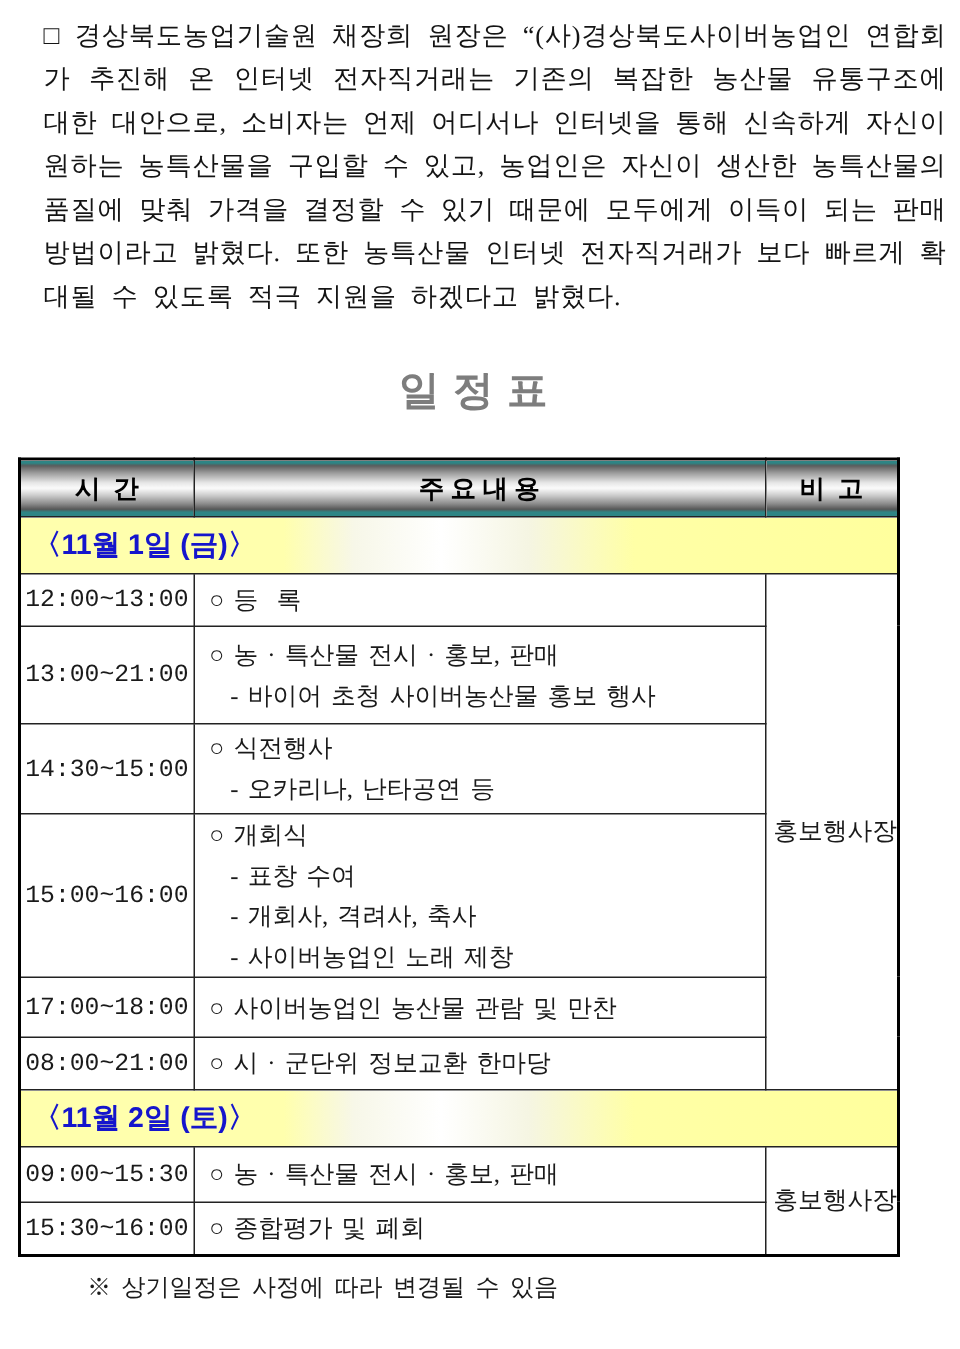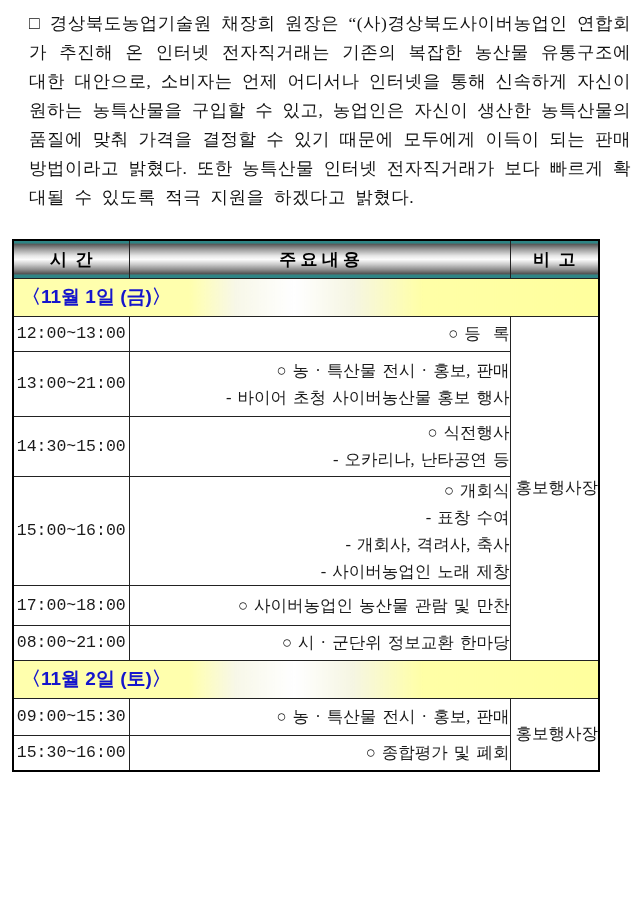--- a/index.html
+++ b/index.html
@@ -80,21 +80,20 @@
   }
   td.time{
     text-align:center;
     font-size:16.5px;
     letter-spacing:0px;
     white-space:pre-wrap;
     font-family:Liberation Mono, monospace;
   }
   td.content{
     vertical-align:middle;
-    text-align:right;
   }
   .line{
     padding-left:10px;
     line-height:27px;
     white-space:pre-wrap;
     word-spacing:2px;
   }
   .line.sub{
     padding-left:24px;
   }
@@ -110,20 +109,21 @@
     white-space:pre-wrap;
   }
 </style>
 </head>
 <body>
 
 <div class="page">
 
   <div class="intro"><span>□</span>&nbsp;<span>경상북도농업기술원 채장희 원장은 “(사)경상북도사이버농업인 연합회가 추진해 온 인터넷 전자직거래는 기존의 복잡한 농산물 유통구조에 대한 대안으로, 소비자는 언제 어디서나 인터넷을 통해 신속하게 자신이 원하는 농특산물을 구입할 수 있고, 농업인은 자신이 생산한 농특산물의 품질에 맞춰 가격을 결정할 수 있기 때문에 모두에게 이득이 되는 판매방법이라고 밝혔다. 또한 농특산물 인터넷 전자직거래가 보다 빠르게 확대될 수 있도록 적극 지원을 하겠다고 밝혔다.</span></div>
 
+  <div class="title">일정표</div>
 
   <table class="schedule">
     <colgroup>
       <col style="width:116px">
       <col style="width:381px">
       <col style="width:89px">
     </colgroup>
     <thead>
       <tr style="height:38px">
         <th class="hdr">시  간</th>
@@ -191,14 +191,15 @@
       </tr>
       <tr style="height:36px">
         <td class="time">15:30~16:00</td>
         <td class="content">
           <div class="line">○ 종합평가 및 폐회</div>
         </td>
       </tr>
     </tbody>
   </table>
 
+  <div class="footnote">※ 상기일정은 사정에 따라 변경될 수 있음</div>
 
 </div>
 
 </body></html>

